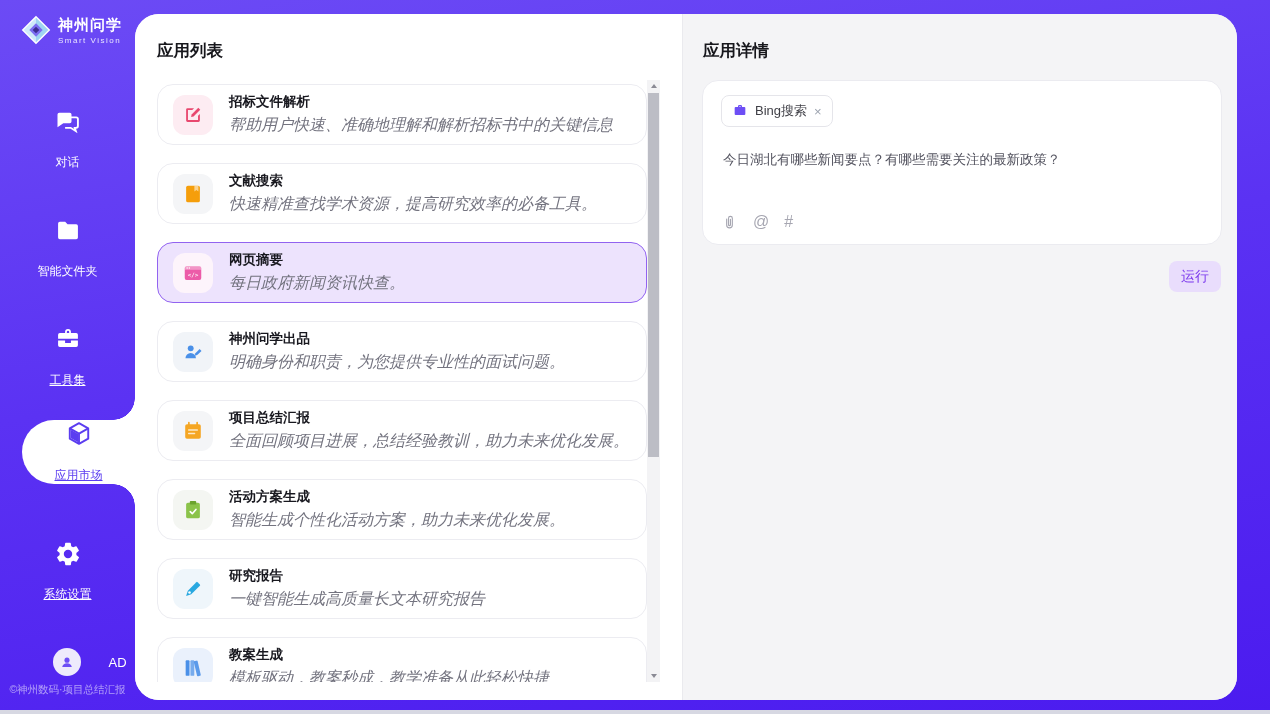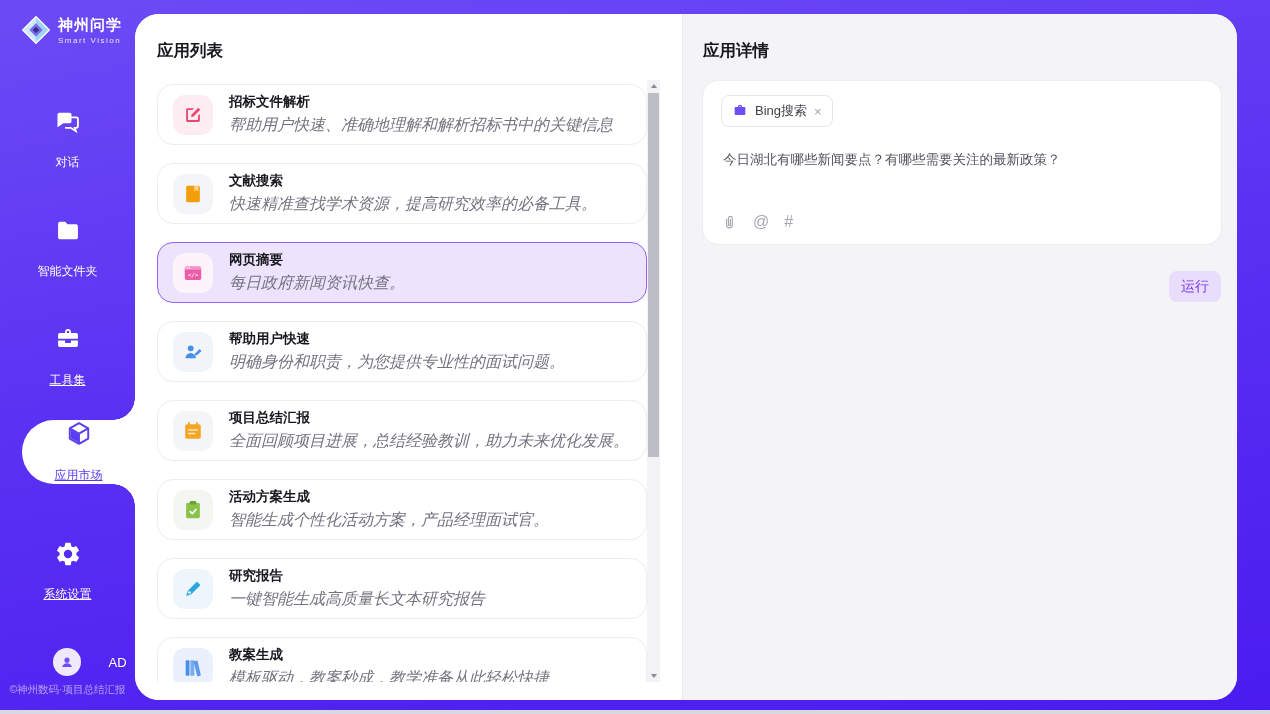--- a/index.html
+++ b/index.html
@@ -55,21 +55,21 @@
   .detail-panel .panel-title { position:absolute; left:20px; top:26px; }
   .detail-card { position:absolute; left:19px; right:15px; top:66px; height:165px; background:#fff; border:1px solid #ebebf0; border-radius:16px; }
   .chip { position:absolute; left:18px; top:14px; height:32px; display:inline-flex; align-items:center; gap:7px; padding:0 10px; border:1px solid #e5e5ea; border-radius:8px; background:#fff; }
   .chip svg { width:16px; height:16px; }
   .chip-label { font-size:13px; color:#3f3f46; }
   .chip-close { font-size:13px; color:#9ca3af; cursor:pointer; line-height:1; }
   .prompt { position:absolute; left:20px; top:70px; right:20px; font-size:13.5px; color:#52525e; }
   .composer { position:absolute; left:18px; bottom:13px; display:flex; align-items:center; gap:15px; color:#a6a6b1; }
   .composer svg { width:17px; height:17px; }
   .composer .glyph { font-size:16px; font-weight:400; }
-  .run-btn { position:absolute; right:16px; top:257px; width:52px; height:31px; background:#E9DDFC; color:#7C3AED; border:none; border-radius:8px; font-size:14px; font-family:inherit; cursor:pointer; }
+  .run-btn { position:absolute; right:16px; top:247px; width:52px; height:31px; background:#E9DDFC; color:#7C3AED; border:none; border-radius:8px; font-size:14px; font-family:inherit; cursor:pointer; }
 </style>
 </head>
 <body>
 
 <div class="stage">
 
   <aside class="sidebar">
     <div class="logo">
       <svg class="nav-icon" viewBox="0 0 24 24" style="width:32px;height:32px">
         <path d="M12 2l10 10-10 10L2 12z" fill="#cfe9fa"></path>
@@ -189,21 +189,21 @@
 
         <div class="app-card">
           <span class="tile" style="background:#F1F4F8">
             <svg viewBox="0 0 24 24" fill="#4A90E8">
               <circle cx="9.5" cy="8" r="3.2"></circle>
               <path d="M3.8 18.8a5.7 5.7 0 0111.4 0z"></path>
               <path d="M14.6 13.4l4.6-4.7 2.1 2.1-4.7 4.6-2.7.7z"></path>
             </svg>
           </span>
           <span class="card-text">
-            <span class="card-title">帮助用户快速</span>
+            <span class="card-title">神州问学出品</span>
             <span class="card-desc">明确身份和职责，为您提供专业性的面试问题。</span>
           </span>
         </div>
 
         <div class="app-card">
           <span class="tile" style="background:#F4F5F7">
             <svg viewBox="0 0 24 24">
               <rect x="3.5" y="4.5" width="17" height="16" rx="2" fill="#F5A623"></rect>
               <path d="M7.5 2.8v3.4M16.5 2.8v3.4" stroke="#F5A623" stroke-width="1.8" stroke-linecap="round"></path>
               <rect x="6.5" y="10" width="11" height="1.7" rx=".8" fill="#fff" opacity=".75"></rect>
@@ -219,21 +219,21 @@
         <div class="app-card">
           <span class="tile" style="background:#F4F6F2">
             <svg viewBox="0 0 24 24">
               <rect x="4.5" y="4" width="15" height="17" rx="2" fill="#8BC34A"></rect>
               <rect x="8.5" y="2.2" width="7" height="3.8" rx="1" fill="#6BA32E"></rect>
               <path d="M9 13.8l2.2 2.2 4-4.6" stroke="#fff" stroke-width="1.8" fill="none" stroke-linecap="round" stroke-linejoin="round"></path>
             </svg>
           </span>
           <span class="card-text">
             <span class="card-title">活动方案生成</span>
-            <span class="card-desc">智能生成个性化活动方案，产品经理面试官。</span>
+            <span class="card-desc">智能生成个性化活动方案，助力未来优化发展。</span>
           </span>
         </div>
 
         <div class="app-card">
           <span class="tile" style="background:#EFF6FB">
             <svg viewBox="0 0 24 24">
               <path d="M4.5 19.5l1.9-5.6 9.2-9.4a1 1 0 011.4 0l2.5 2.5a1 1 0 010 1.4l-9.4 9.2z" fill="#29A8E0"></path>
               <circle cx="8.2" cy="15.8" r="1.4" fill="#fff"></circle>
             </svg>
           </span>

